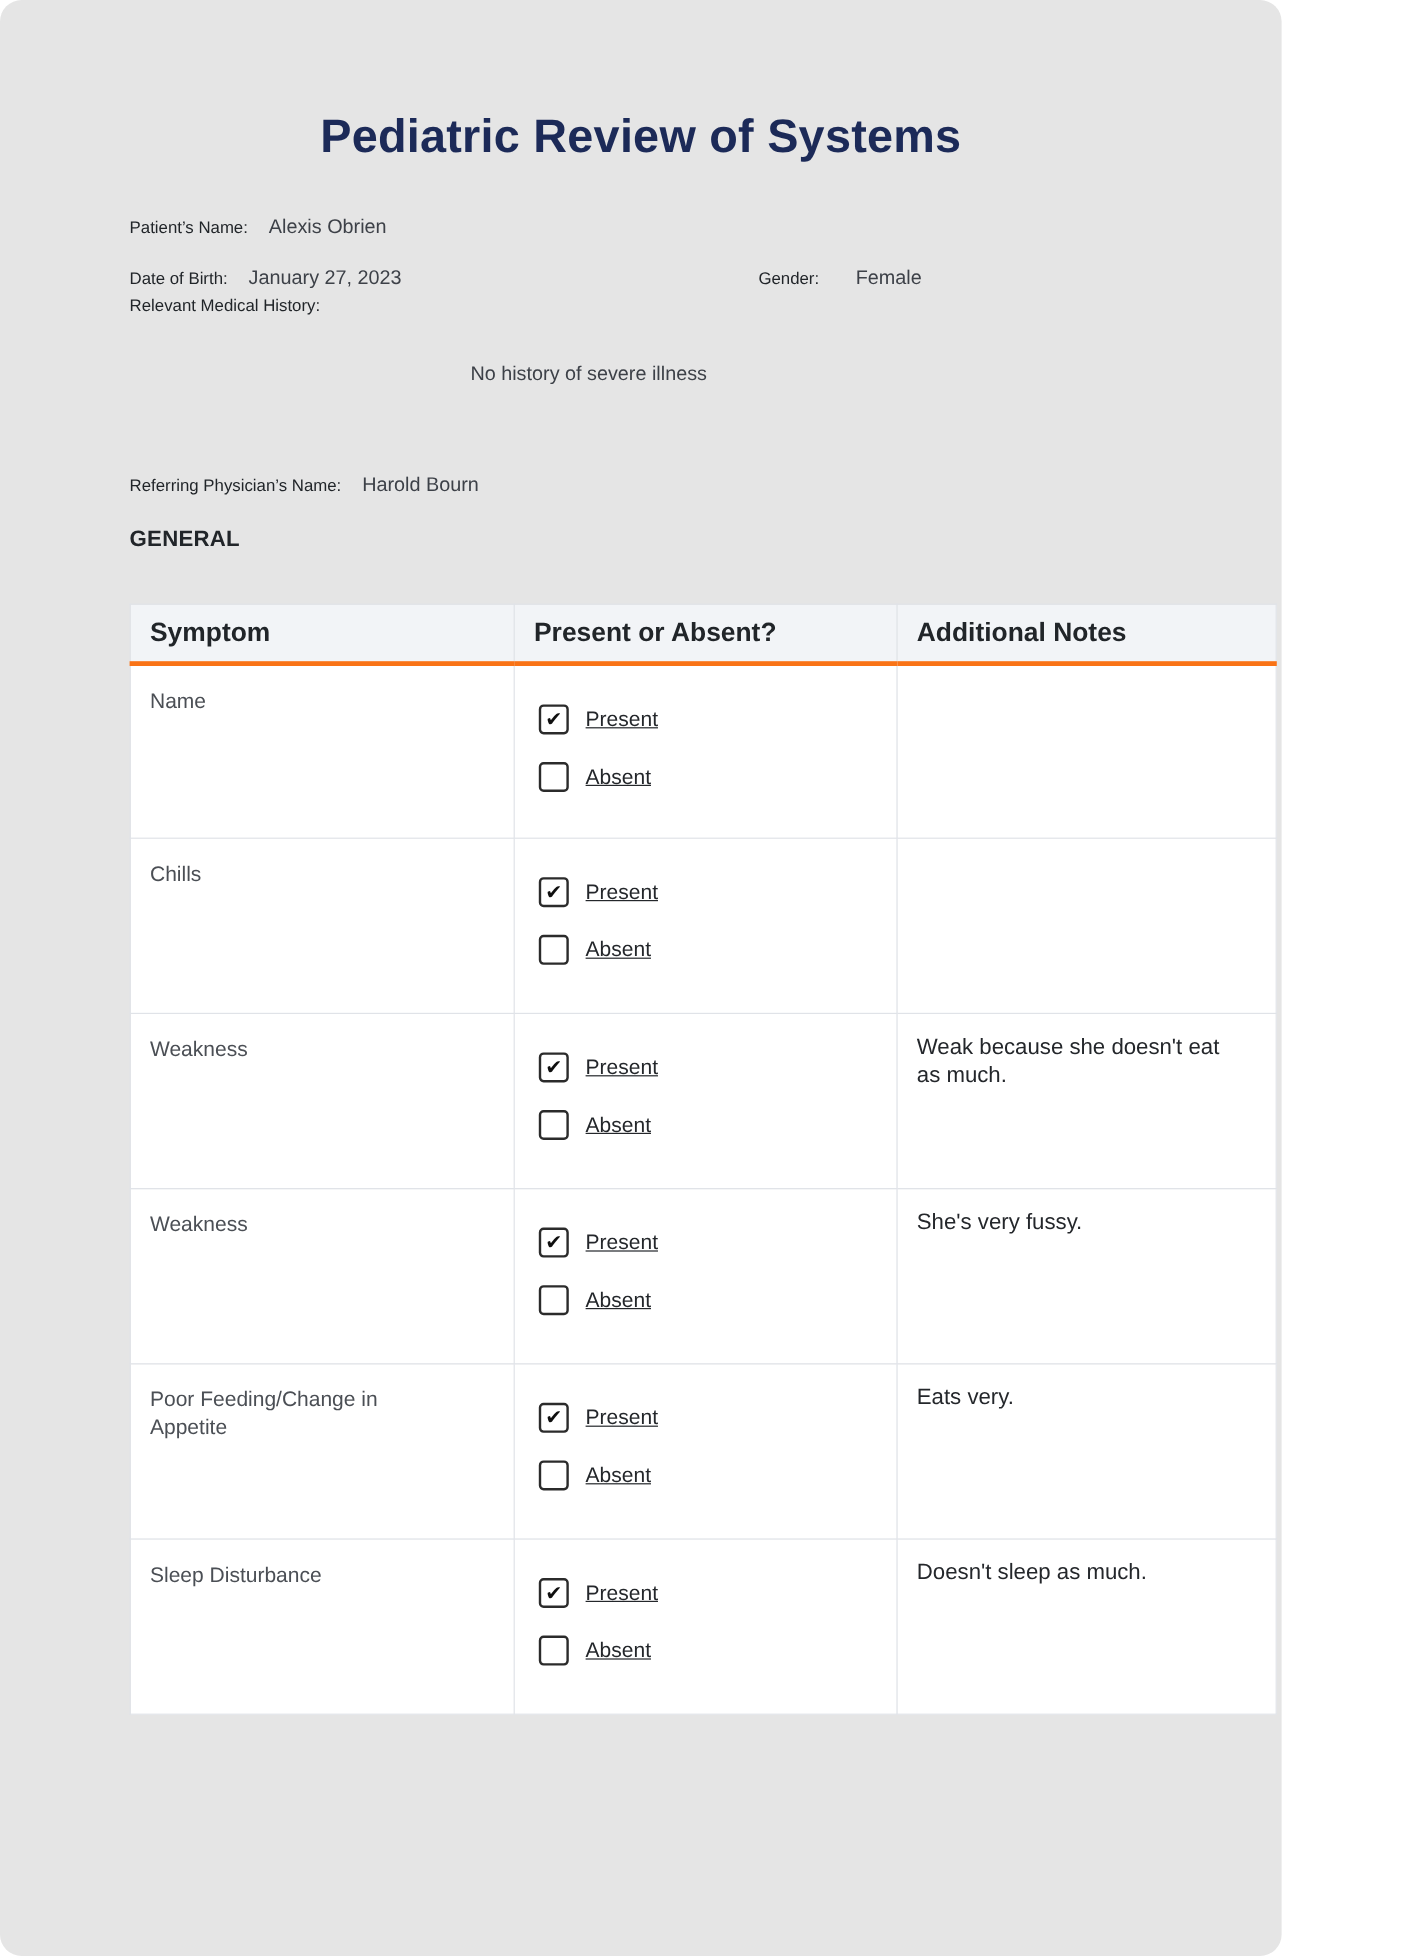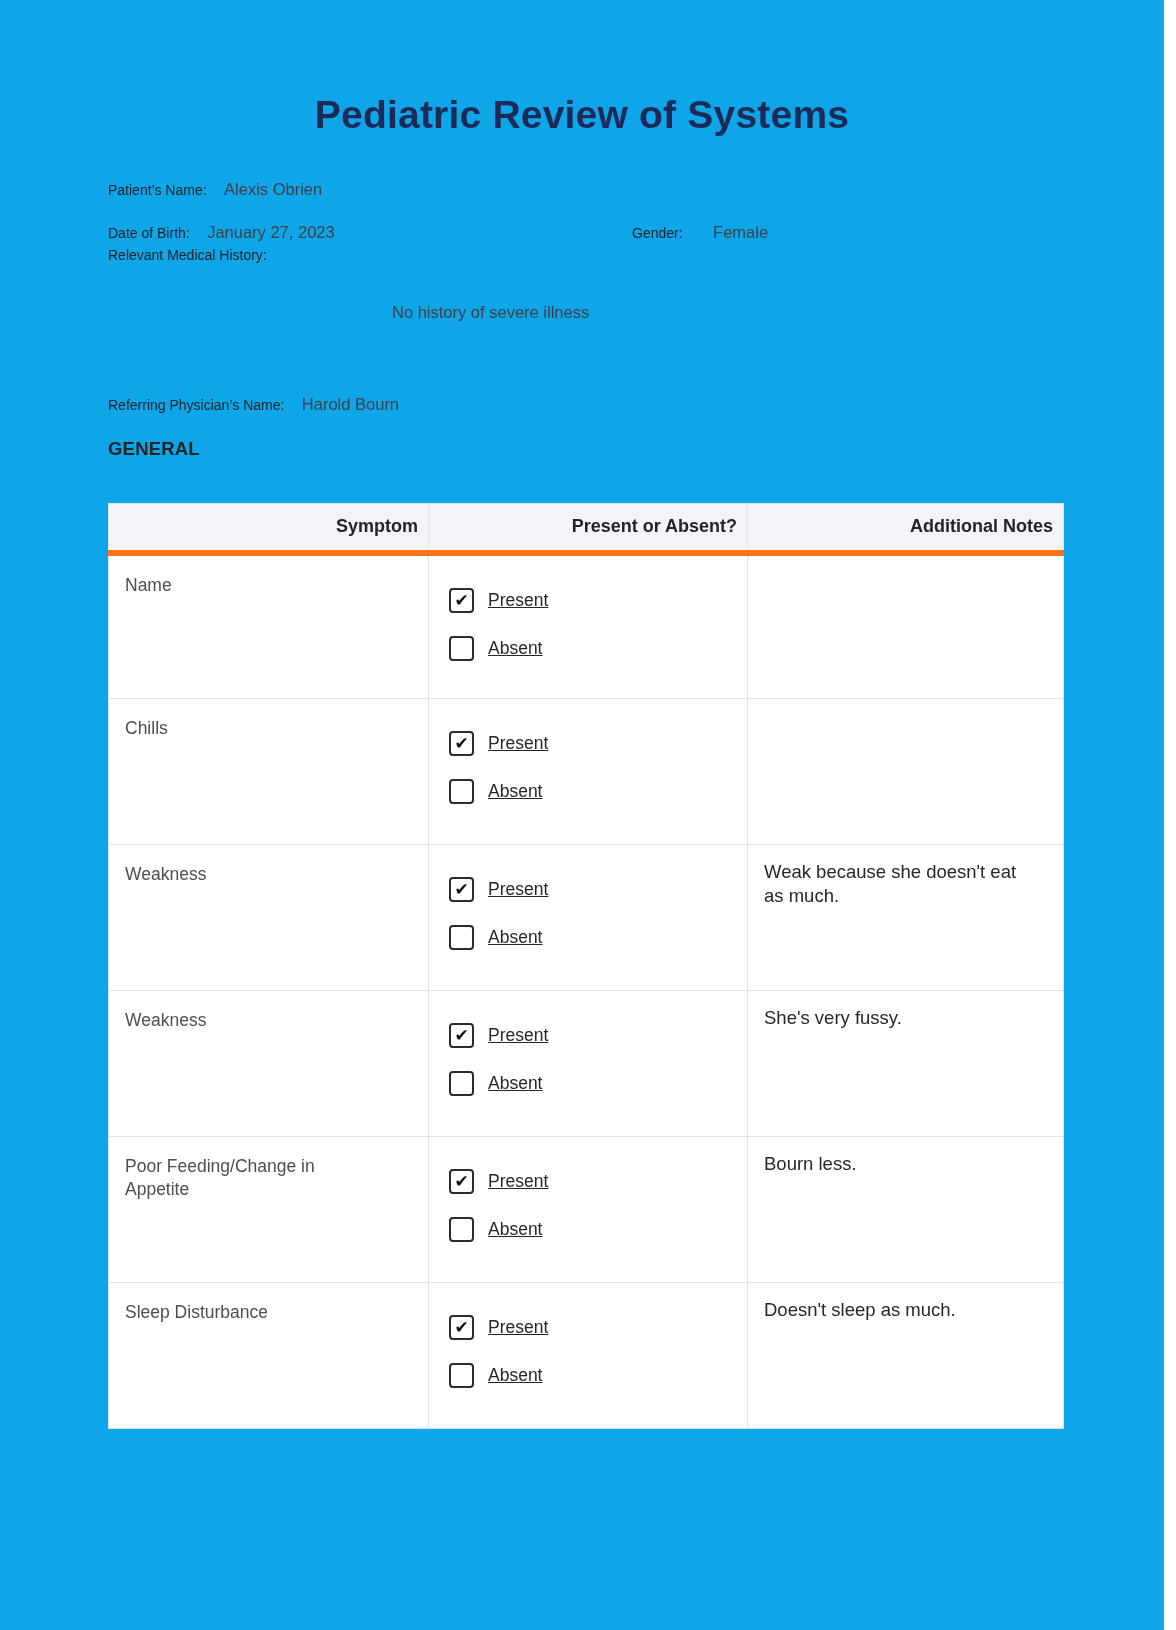--- a/index.html
+++ b/index.html
@@ -4,23 +4,24 @@
 <style>
   * { margin: 0; padding: 0; box-sizing: border-box; }
   html, body { background: #ffffff; }
   body {
     width: 1176px; height: 1630px;
     font-family: "Liberation Sans", "DejaVu Sans", sans-serif;
     color: #212529;
   }
   .page {
     position: relative;
-    width: 1164px; height: 1630px;
-    background: #0ea5e9;
+    width: 1068px; height: 1630px;
+    background: #e5e5e5;
     overflow: hidden;
+    border-radius: 18px;
   }
   .doc-title {
     position: absolute;
     top: 94px; left: 0;
     width: 100%;
     text-align: center;
     font-size: 39px;
     font-weight: bold;
     color: #1c2a58;
     letter-spacing: 0.2px;
@@ -74,26 +75,25 @@
   .symptom-table col.c3 { width: 316px; }
   .symptom-table th, .symptom-table td {
     border: 1px solid #e0e3e8;
     vertical-align: top;
     text-align: left;
   }
   .symptom-table thead th {
     background: #f2f4f7;
     height: 49px;
     padding: 0 10px 0 16px;
-    font-size: 18px;
+    font-size: 22px;
     font-weight: bold;
     color: #212529;
     vertical-align: middle;
-    border-bottom: 6px solid #f97316;
-    text-align: right;
+    border-bottom: 4px solid #f97316;
   }
   .symptom-table tbody td { height: 146px; background: #ffffff; }
   td.cell-symptom {
     padding: 18px 58px 10px 16px;
     font-size: 17.5px;
     color: #4b4f55;
     line-height: 1.32;
   }
   td.cell-status { padding: 32px 10px 10px 20px; }
   td.cell-notes {
@@ -245,21 +245,21 @@
     <td class="cell-status">
       <label class="cb-item">
         <span class="cb checked">✔</span>
         <span class="cb-text">Present</span>
       </label>
       <label class="cb-item">
         <span class="cb"></span>
         <span class="cb-text">Absent</span>
       </label>
     </td>
-    <td class="cell-notes">Bourn less.</td>
+    <td class="cell-notes">Eats very.</td>
   </tr>
 
   <tr>
     <td class="cell-symptom">Sleep Disturbance</td>
     <td class="cell-status">
       <label class="cb-item">
         <span class="cb checked">✔</span>
         <span class="cb-text">Present</span>
       </label>
       <label class="cb-item">

